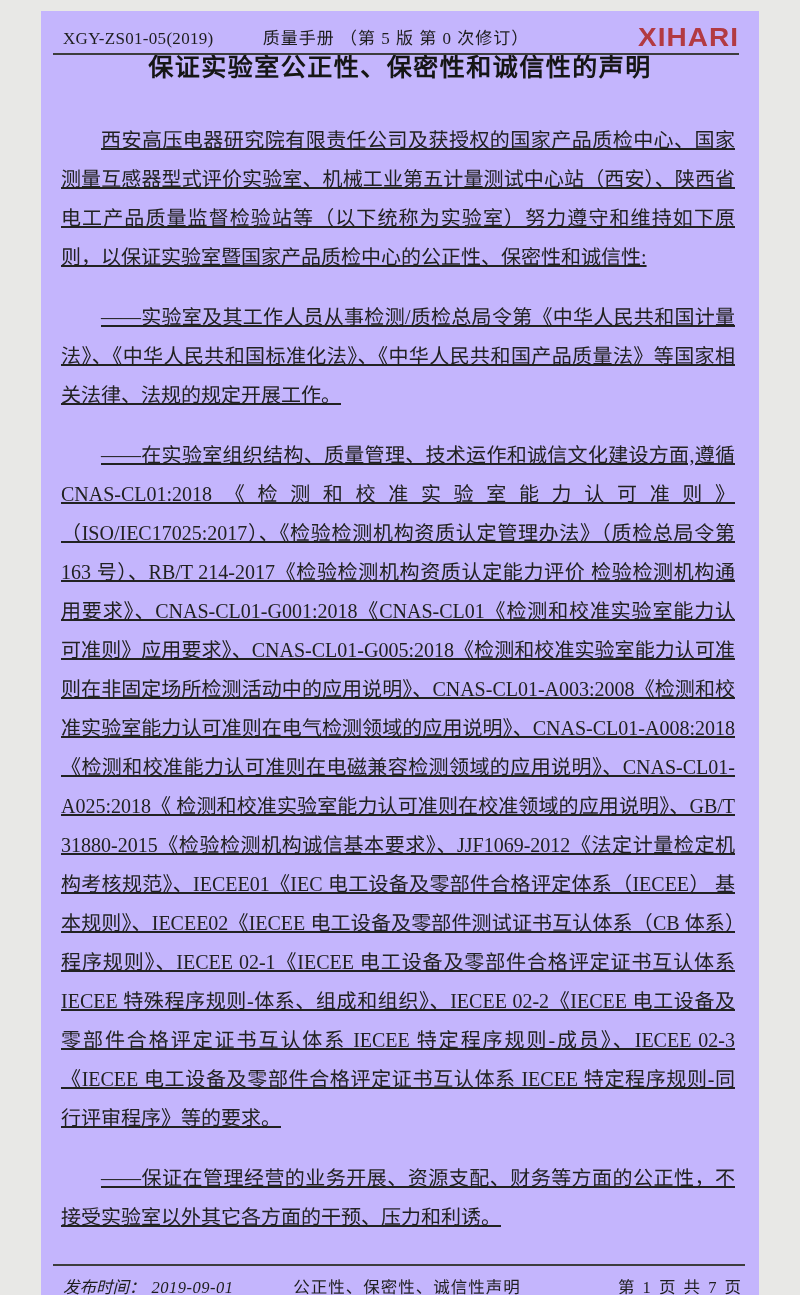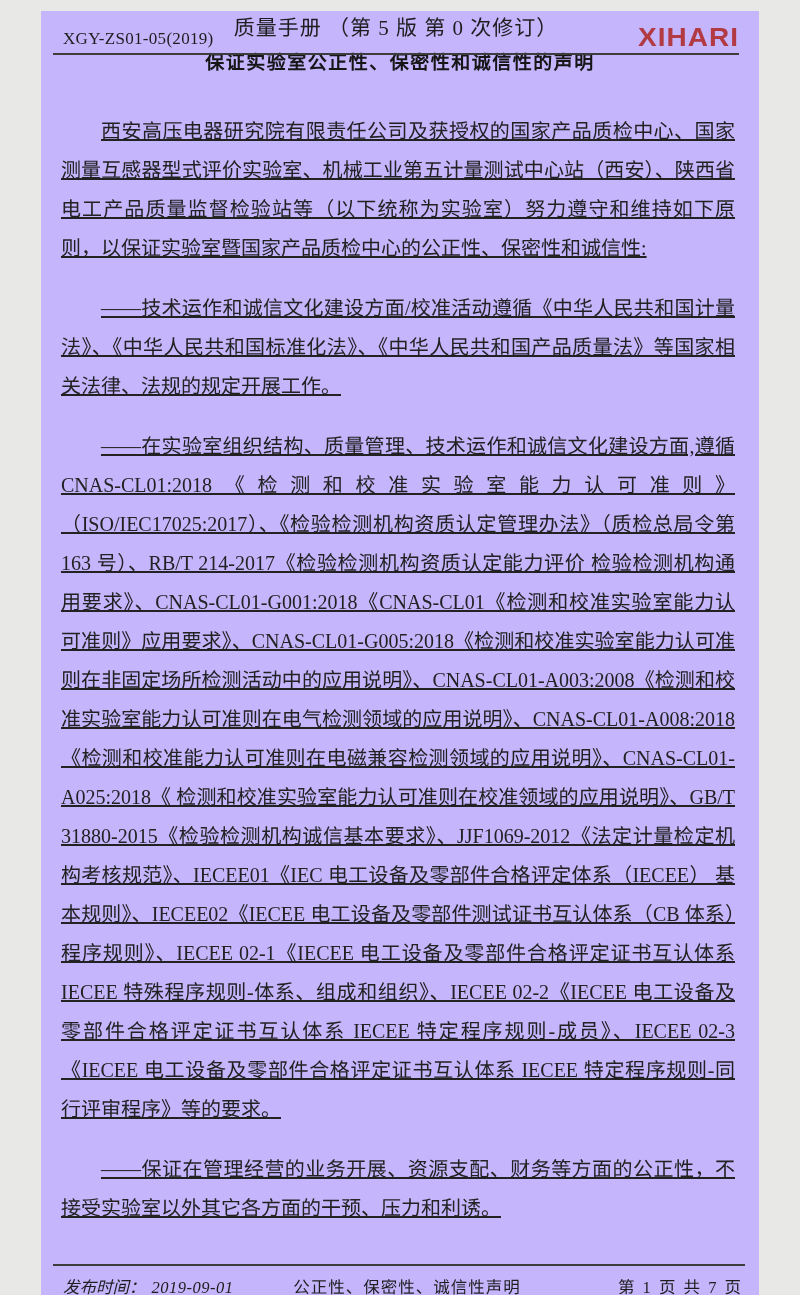--- a/index.html
+++ b/index.html
@@ -28,22 +28,22 @@
     align-items: flex-end;
     box-sizing: border-box;
   }
   .header .doc-number {
     font-size: 17px;
     padding: 0 0 4px 10px;
     letter-spacing: 0.3px;
     white-space: nowrap;
   }
   .header .manual-info {
-    font-size: 21px;
-    padding-bottom: 12px;
+    font-size: 17px;
+    padding-bottom: 4px;
     letter-spacing: 1px;
     white-space: nowrap;
     position: absolute;
     left: 0; right: 0;
     text-align: center;
   }
   .header .logo {
     font-family: "Liberation Sans", "DejaVu Sans", sans-serif;
     font-weight: 800;
     font-size: 28px;
@@ -54,21 +54,21 @@
     z-index: 2;
     white-space: nowrap;
   }
 
   
   .page-title {
     margin: 36px 30px 0 30px;
     text-align: center;
     font-family: "Liberation Sans", "DejaVu Sans", sans-serif;
     font-weight: 700;
-    font-size: 19px;
+    font-size: 25px;
     letter-spacing: 1.5px;
     color: #161616;
   }
 
   
   .content {
     margin: 0 24px 0 20px;
   }
   .content p {
     font-size: 20px;
@@ -116,21 +116,21 @@
   <div class="header">
     <span class="doc-number">XGY-ZS01-05(2019)</span>
     <span class="manual-info">质量手册 （第 5 版 第 0 次修订）</span>
     <span class="logo" style="color: rgb(178, 58, 66);">XIHARI</span>
   </div>
 
   <h1 class="page-title">保证实验室公正性、保密性和诚信性的声明</h1>
 
   <div class="content">
     <p class="first">西安高压电器研究院有限责任公司及获授权的国家产品质检中心、国家测量互感器型式评价实验室、机械工业第五计量测试中心站（西安）、陕西省电工产品质量监督检验站等（以下统称为实验室）努力遵守和维持如下原则，以保证实验室暨国家产品质检中心的公正性、保密性和诚信性:</p>
-    <p>——技术运作和诚信文化建设方面/校准活动遵循《中华人民共和国计量法》、《中华人民共和国标准化法》、《中华人民共和国产品质量法》等国家相关法律、法规的规定开展工作。</p>
+    <p>——实验室及其工作人员从事检测/质检总局令第《中华人民共和国计量法》、《中华人民共和国标准化法》、《中华人民共和国产品质量法》等国家相关法律、法规的规定开展工作。</p>
     <p>——在实验室组织结构、质量管理、技术运作和诚信文化建设方面,遵循CNAS-CL01:2018《检测和校准实验室能力认可准则》（ISO/IEC17025:2017）、《检验检测机构资质认定管理办法》（质检总局令第 163 号）、RB/T 214-2017《检验检测机构资质认定能力评价 检验检测机构通用要求》、CNAS-CL01-G001:2018《CNAS-CL01《检测和校准实验室能力认可准则》应用要求》、CNAS-CL01-G005:2018《检测和校准实验室能力认可准则在非固定场所检测活动中的应用说明》、CNAS-CL01-A003:2008《检测和校准实验室能力认可准则在电气检测领域的应用说明》、CNAS-CL01-A008:2018《检测和校准能力认可准则在电磁兼容检测领域的应用说明》、CNAS-CL01-A025:2018《 检测和校准实验室能力认可准则在校准领域的应用说明》、GB/T 31880-2015《检验检测机构诚信基本要求》、JJF1069-2012《法定计量检定机构考核规范》、IECEE01《IEC 电工设备及零部件合格评定体系（IECEE） 基本规则》、IECEE02《IECEE 电工设备及零部件测试证书互认体系（CB 体系）程序规则》、IECEE 02-1《IECEE 电工设备及零部件合格评定证书互认体系 IECEE 特殊程序规则-体系、组成和组织》、IECEE 02-2《IECEE 电工设备及零部件合格评定证书互认体系 IECEE 特定程序规则-成员》、IECEE 02-3《IECEE 电工设备及零部件合格评定证书互认体系 IECEE 特定程序规则-同行评审程序》等的要求。</p>
     <p>——保证在管理经营的业务开展、资源支配、财务等方面的公正性，不接受实验室以外其它各方面的干预、压力和利诱。</p>
   </div>
 
   <div class="footer">
     <span class="release">
       <span>发布时间：</span><span class="date">2019-09-01</span>
     </span>
     <span class="doc-title">公正性、保密性、诚信性声明</span>
     <span class="page-info">第 1 页 共 7 页</span>

